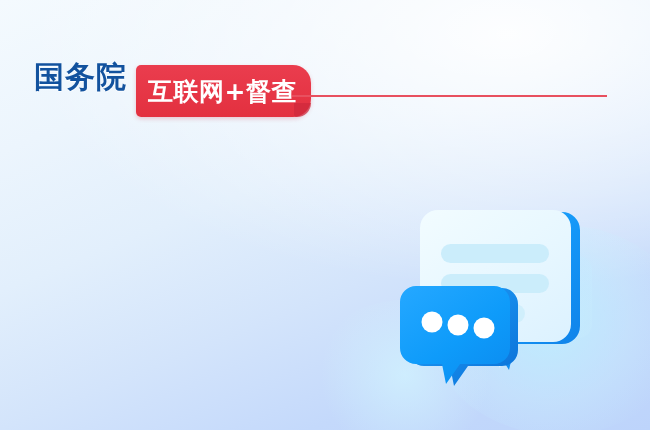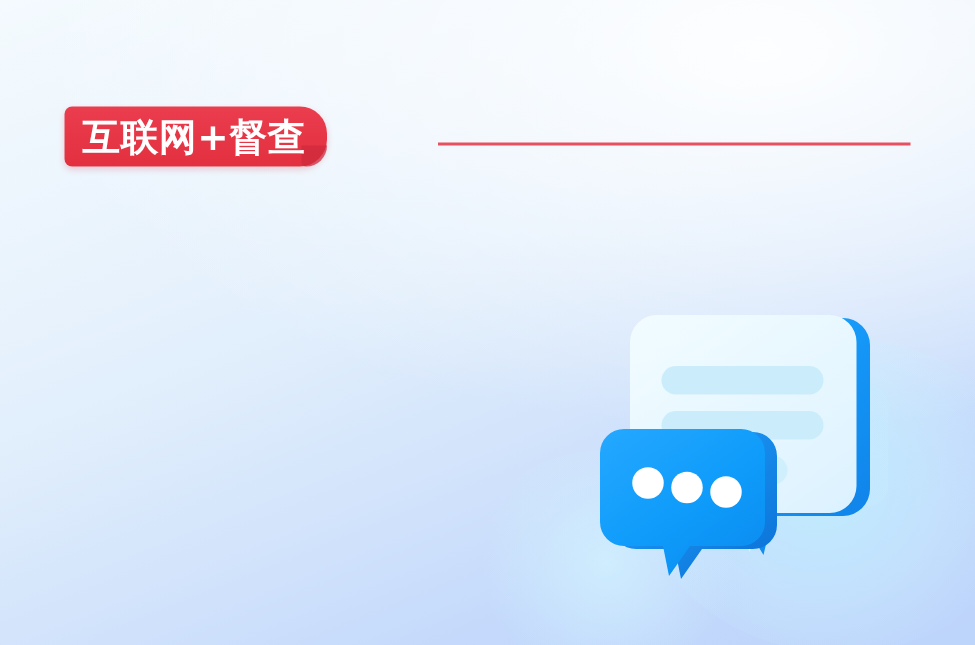--- a/index.html
+++ b/index.html
@@ -66,21 +66,21 @@
     font-weight: bold;
     line-height: 1;
     color: #12529e;
     letter-spacing: 1px;
     text-shadow: 0 1px 0 rgba(255,255,255,0.75);
     white-space: nowrap;
   }
   .badge {
     position: relative;
     margin-left: 9px;
-    height: 40px;
+    height: 52px;
     display: flex;
     align-items: center;
     padding: 0 14px 0 12px;
     background: linear-gradient(180deg, #ea3d4e 0%, #e3303f 100%);
     border-radius: 5px 18px 18px 5px;
     box-shadow: 0 2px 4px rgba(210,40,60,0.22);
     margin-top: 28px;
   }
   .badge::after {
     
@@ -147,20 +147,21 @@
 </style>
 </head>
 <body>
 
 <div id="banner">
 
   <div class="glow glow-a"></div>
   <div class="glow glow-b"></div>
 
   <div class="header">
+    <span class="org-name">国务院</span>
     <span class="badge">
       <span class="badge-text">互联网+督查</span>
     </span>
   </div>
   <div class="rule"></div>
 
 
   <div class="illus">
     <svg width="240" height="205" viewBox="0 0 240 205" xmlns="http://www.w3.org/2000/svg">
       <defs>

